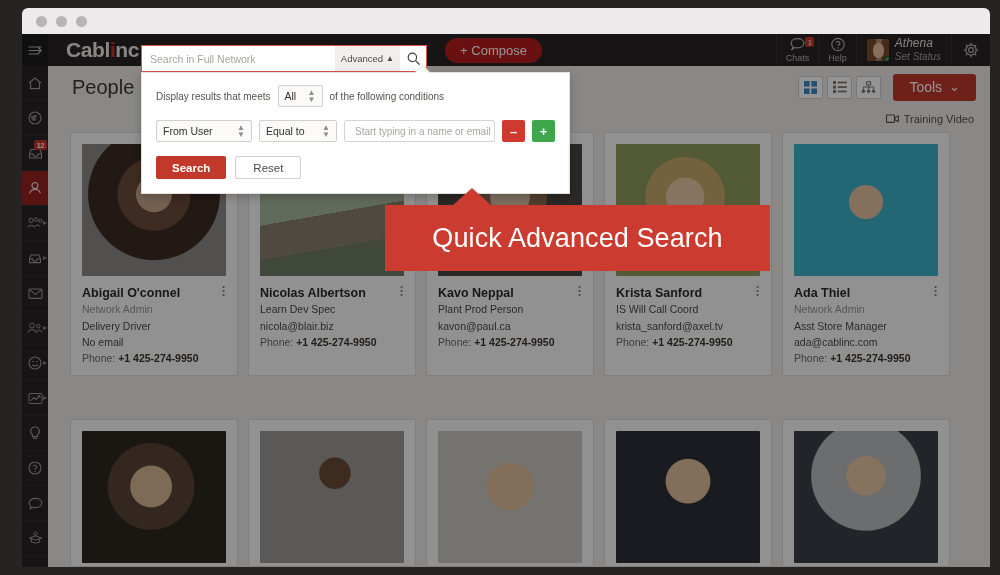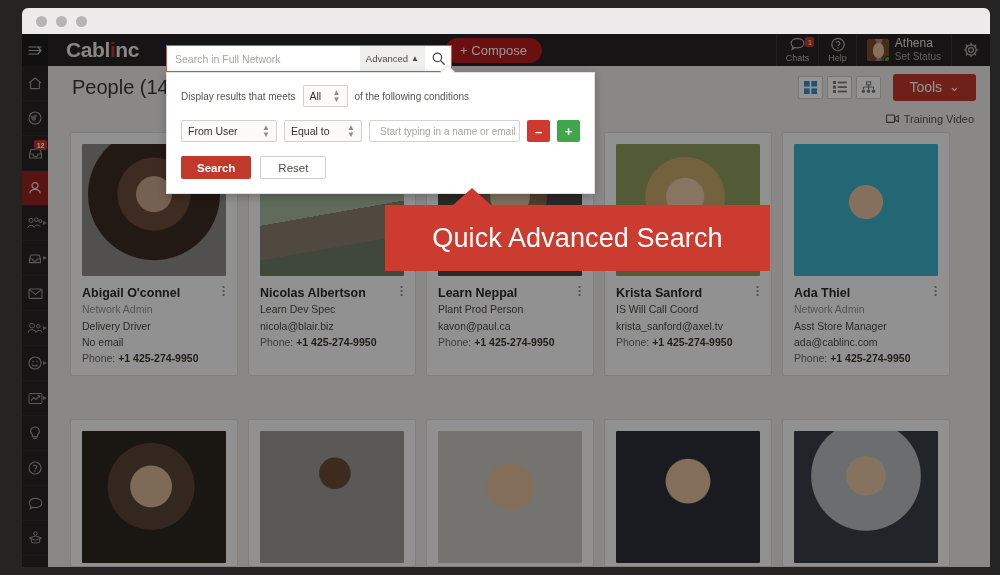--- a/index.html
+++ b/index.html
@@ -96,21 +96,21 @@
   }
   .hdr-cell.plain { border-left: 1px solid #383434; }
   .hdr-cell svg { display:block; margin-bottom: 1px; }
   .hdr-badge {
     position: absolute; top: 3px; right: 4px;
     background: #c0392b; color: #fff; font-size: 7px;
     padding: 0.5px 2.5px; border-radius: 2px; line-height: 1.3;
   }
   .user-cell {
     display: flex; align-items: center; gap: 6px;
-    padding: 0 10px; height: 32px; border-left: 1px solid #383434;
+    padding: 0 10px; height: 32px; border-left: 1px solid #383434; font-style: italic;
   }
   .avatar {
     position: relative; width: 22px; height: 22px; border-radius: 3px;
     background: linear-gradient(150deg,#9c6a4a 0%,#c99a74 35%,#d8b79b 60%,#6a4a38 100%);
     overflow: hidden;
   }
   .avatar .hair {
     position: absolute; left: -2px; top: -3px; width: 13px; height: 26px;
     background: #7a4a2c; border-radius: 0 60% 40% 0;
   }
@@ -194,21 +194,21 @@
   .kebab b { display: block; font-size: 13px; line-height: 4px; font-weight: bold; }
   .card-line { font-size: 10.5px; color: #4c4947; line-height: 1.55; }
   .card-line.muted { color: #969392; }
   .card-line.phone { color: #6d6a68; }
   .card-line.phone b { color: #38352f; font-weight: bold; }
   .card2 { width: 168px; background: #fafafa; border: 1px solid #dddbd9;
            border-radius: 2px; padding: 11px; height: 148px; }
 
   
   .search-wrap {
-    position: absolute; left: 144px; top: 11px; z-index: 60;
+    position: absolute; left: 119px; top: 11px; z-index: 60;
   }
   .search-field {
     position: relative;
     width: 286px; height: 27px;
     background: #fff;
     border: 1.5px solid #d9534f;
     display: flex; align-items: center;
   }
   .search-ph {
     flex: 1; font-size: 10.5px; color: #a7a4a2; padding-left: 8px;
@@ -566,21 +566,21 @@
               <span>Phone:</span>
               <b>+1 425-274-9950</b>
             </div>
           </div>
         </div>
 
         <div class="card">
           <div class="card-photo" style="background:radial-gradient(circle at 50% 40%, #d8c0a4 0 18%, #8a6a50 19% 34%, #4a4640 35% 100%)"></div>
           <div class="card-body">
             <div class="card-name-row">
-              <div class="card-name">Learn Neppal</div>
+              <div class="card-name">Kavo Neppal</div>
               <div class="kebab">
                   <b>·</b>
                   <b>·</b>
                   <b>·</b>
                 </div>
             </div>
             <div class="card-line">Plant Prod Person</div>
             <div class="card-line">kavon@paul.ca</div>
             <div class="card-line phone">
               <span>Phone:</span>

